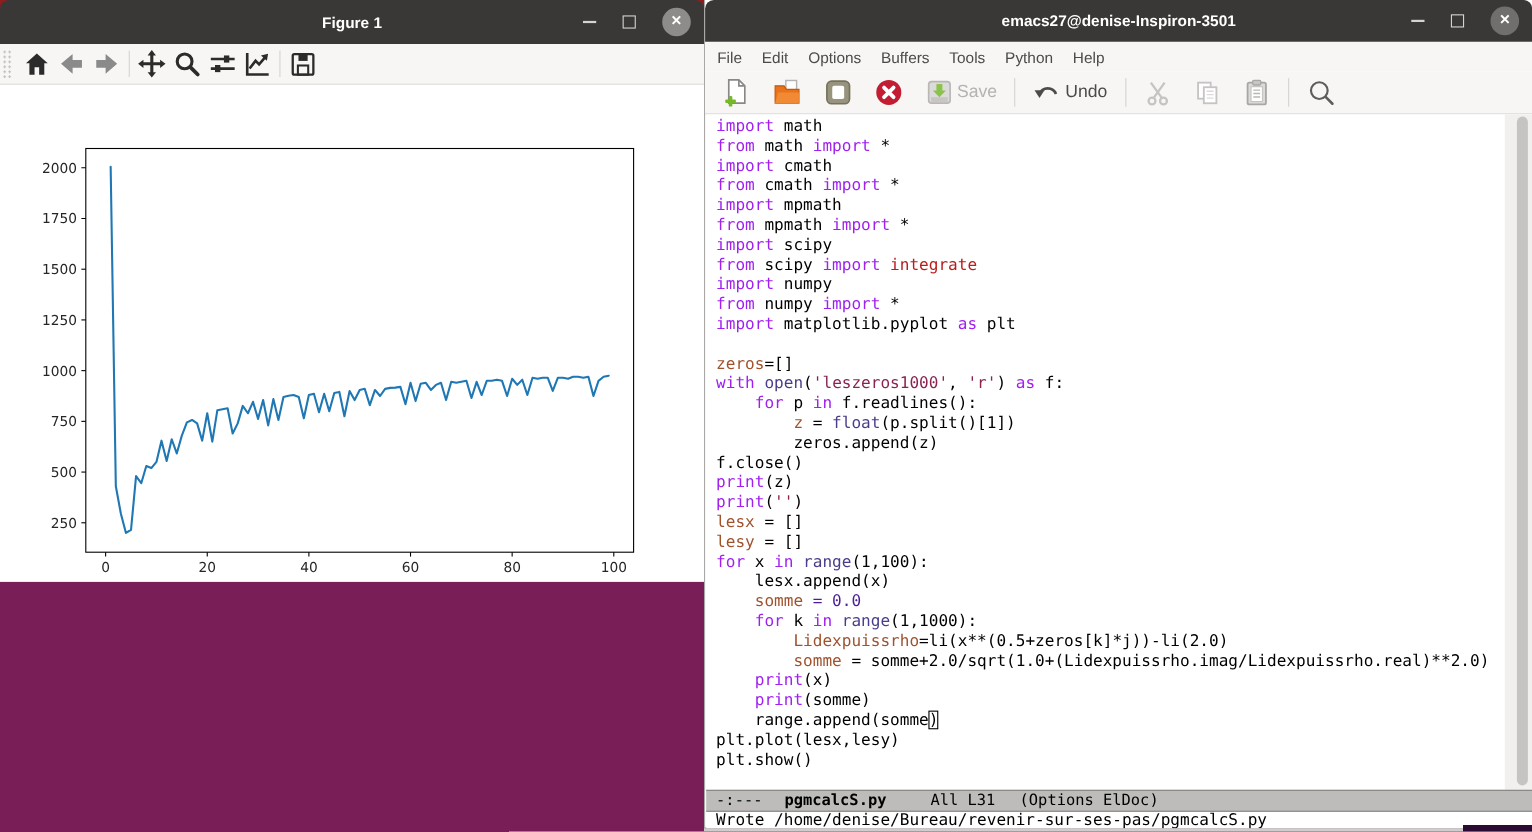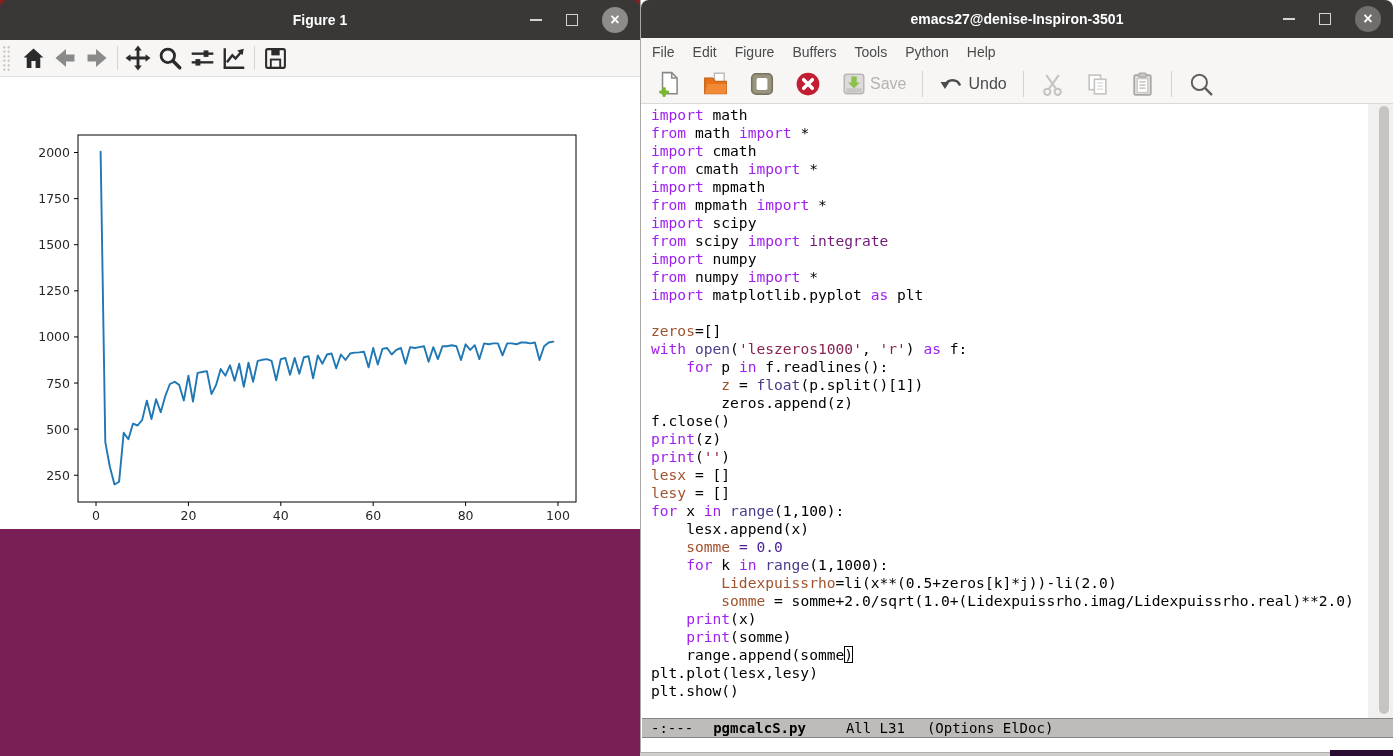--- a/index.html
+++ b/index.html
@@ -196,21 +196,21 @@
       <div class="win-controls">
         <span class="ctl-min"></span>
         <span class="ctl-max"></span>
         <span class="ctl-close">×</span>
       </div>
     </div>
 
     <div class="em-menubar">
       <span class="menu-item">File</span>
       <span class="menu-item">Edit</span>
-      <span class="menu-item">Figure</span>
+      <span class="menu-item">Options</span>
       <span class="menu-item">Buffers</span>
       <span class="menu-item">Tools</span>
       <span class="menu-item">Python</span>
       <span class="menu-item">Help</span>
     </div>
 
     <div class="em-toolbar">
       <div class="em-tb-btn">
         <svg width="26" height="27" viewBox="0 0 24 25">
           <path d="M6 1.5 H14.5 L19.5 6.5 V21 H6 Z" fill="#ffffff" stroke="#8a8886" stroke-width="1.4"></path>
@@ -295,21 +295,21 @@
     </div>
 
     <div class="em-buffer">
       <pre class="code"><span style="color: rgb(160, 32, 240);">import</span><span style="color: rgb(0, 0, 0);"> math</span>
 <span style="color: rgb(160, 32, 240);">from</span><span style="color: rgb(0, 0, 0);"> math </span><span style="color: rgb(160, 32, 240);">import</span><span style="color: rgb(0, 0, 0);"> *</span>
 <span style="color: rgb(160, 32, 240);">import</span><span style="color: rgb(0, 0, 0);"> cmath</span>
 <span style="color: rgb(160, 32, 240);">from</span><span style="color: rgb(0, 0, 0);"> cmath </span><span style="color: rgb(160, 32, 240);">import</span><span style="color: rgb(0, 0, 0);"> *</span>
 <span style="color: rgb(160, 32, 240);">import</span><span style="color: rgb(0, 0, 0);"> mpmath</span>
 <span style="color: rgb(160, 32, 240);">from</span><span style="color: rgb(0, 0, 0);"> mpmath </span><span style="color: rgb(160, 32, 240);">import</span><span style="color: rgb(0, 0, 0);"> *</span>
 <span style="color: rgb(160, 32, 240);">import</span><span style="color: rgb(0, 0, 0);"> scipy</span>
-<span style="color: rgb(160, 32, 240);">from</span><span style="color: rgb(0, 0, 0);"> scipy </span><span style="color: rgb(160, 32, 240);">import</span><span style="color: #701a75;"> integrate</span>
+<span style="color: rgb(160, 32, 240);">from</span><span style="color: rgb(0, 0, 0);"> scipy </span><span style="color: rgb(160, 32, 240);">import</span><span style="color: #b91c1c;"> integrate</span>
 <span style="color: rgb(160, 32, 240);">import</span><span style="color: rgb(0, 0, 0);"> numpy</span>
 <span style="color: rgb(160, 32, 240);">from</span><span style="color: rgb(0, 0, 0);"> numpy </span><span style="color: rgb(160, 32, 240);">import</span><span style="color: rgb(0, 0, 0);"> *</span>
 <span style="color: rgb(160, 32, 240);">import</span><span style="color: rgb(0, 0, 0);"> matplotlib.pyplot </span><span style="color: rgb(160, 32, 240);">as</span><span style="color: rgb(0, 0, 0);"> plt</span>
 
 <span style="color: rgb(160, 82, 45);">zeros</span><span style="color: rgb(0, 0, 0);">=[]</span>
 <span style="color: rgb(160, 32, 240);">with</span><span style="color: rgb(0, 0, 0);"> </span><span style="color: rgb(72, 61, 139);">open</span><span style="color: rgb(0, 0, 0);">(</span><span style="color: rgb(139, 34, 82);">'leszeros1000'</span><span style="color: rgb(0, 0, 0);">, </span><span style="color: rgb(139, 34, 82);">'r'</span><span style="color: rgb(0, 0, 0);">) </span><span style="color: rgb(160, 32, 240);">as</span><span style="color: rgb(0, 0, 0);"> f:</span>
 <span style="color: rgb(0, 0, 0);">    </span><span style="color: rgb(160, 32, 240);">for</span><span style="color: rgb(0, 0, 0);"> p </span><span style="color: rgb(160, 32, 240);">in</span><span style="color: rgb(0, 0, 0);"> f.readlines():</span>
 <span style="color: rgb(0, 0, 0);">        </span><span style="color: rgb(160, 82, 45);">z</span><span style="color: rgb(0, 0, 0);"> = </span><span style="color: rgb(72, 61, 139);">float</span><span style="color: rgb(0, 0, 0);">(p.split()[1])</span>
 <span style="color: rgb(0, 0, 0);">        zeros.append(z)</span>
 <span style="color: rgb(0, 0, 0);">f.close()</span>
@@ -335,17 +335,18 @@
       <div class="em-scroll-thumb"></div>
     </div>
 
     <div class="em-modeline">
       <span class="ml-prefix">-:---</span>
       <span class="ml-name">pgmcalcS.py</span>
       <span class="ml-pos">All L31</span>
       <span class="ml-modes">(Options ElDoc)</span>
     </div>
 
+    <div class="em-echo">Wrote /home/denise/Bureau/revenir-sur-ses-pas/pgmcalcS.py</div>
   </div>
 
   <div class="em-bottom-edge"></div>
   <div class="dark-corner"></div>
 </div>
 
 </body></html>

